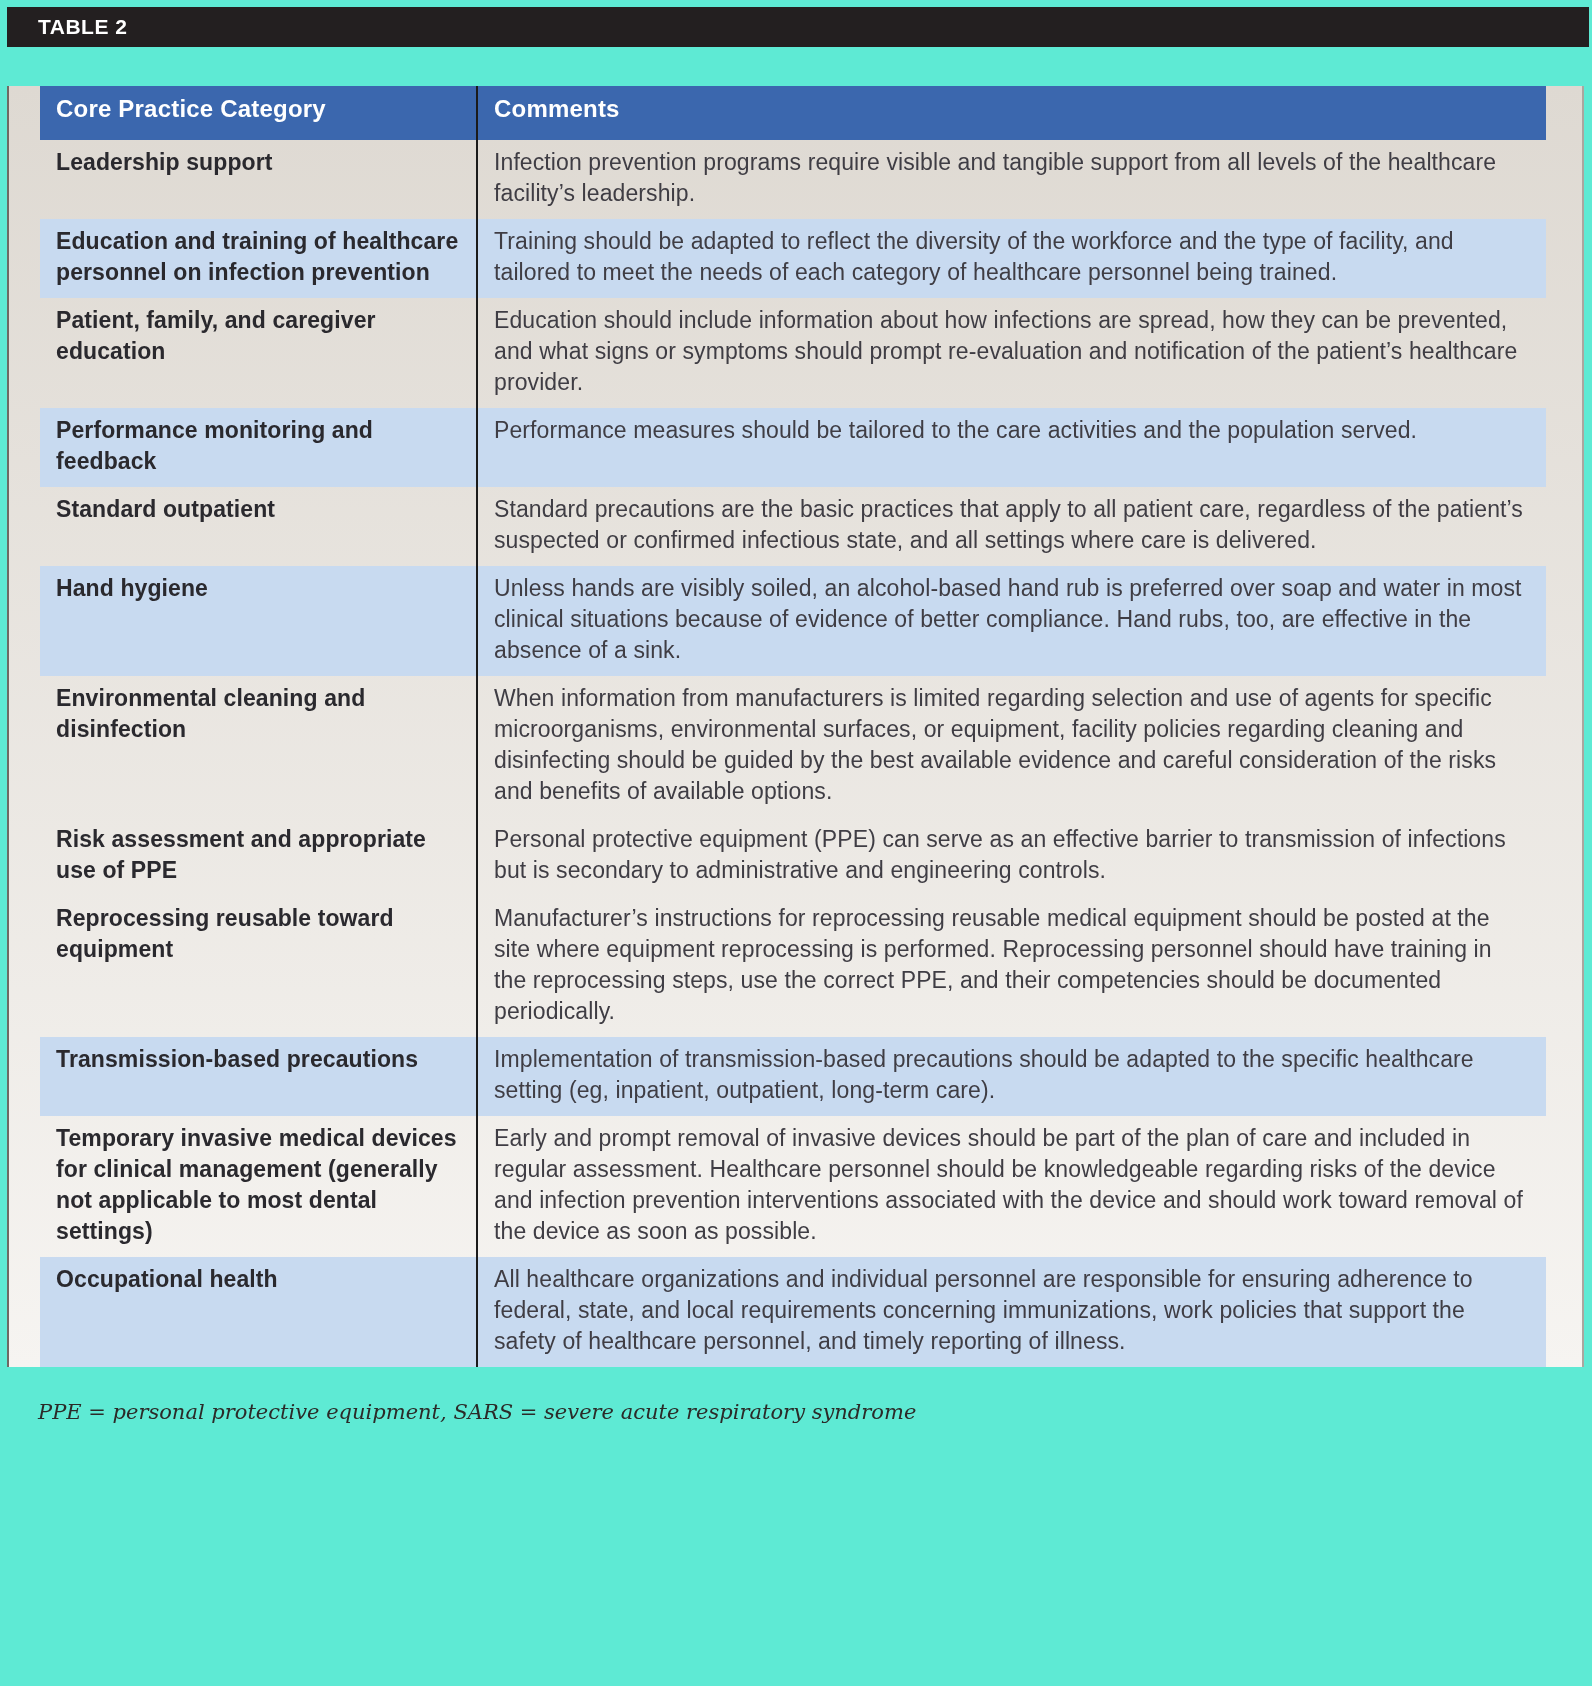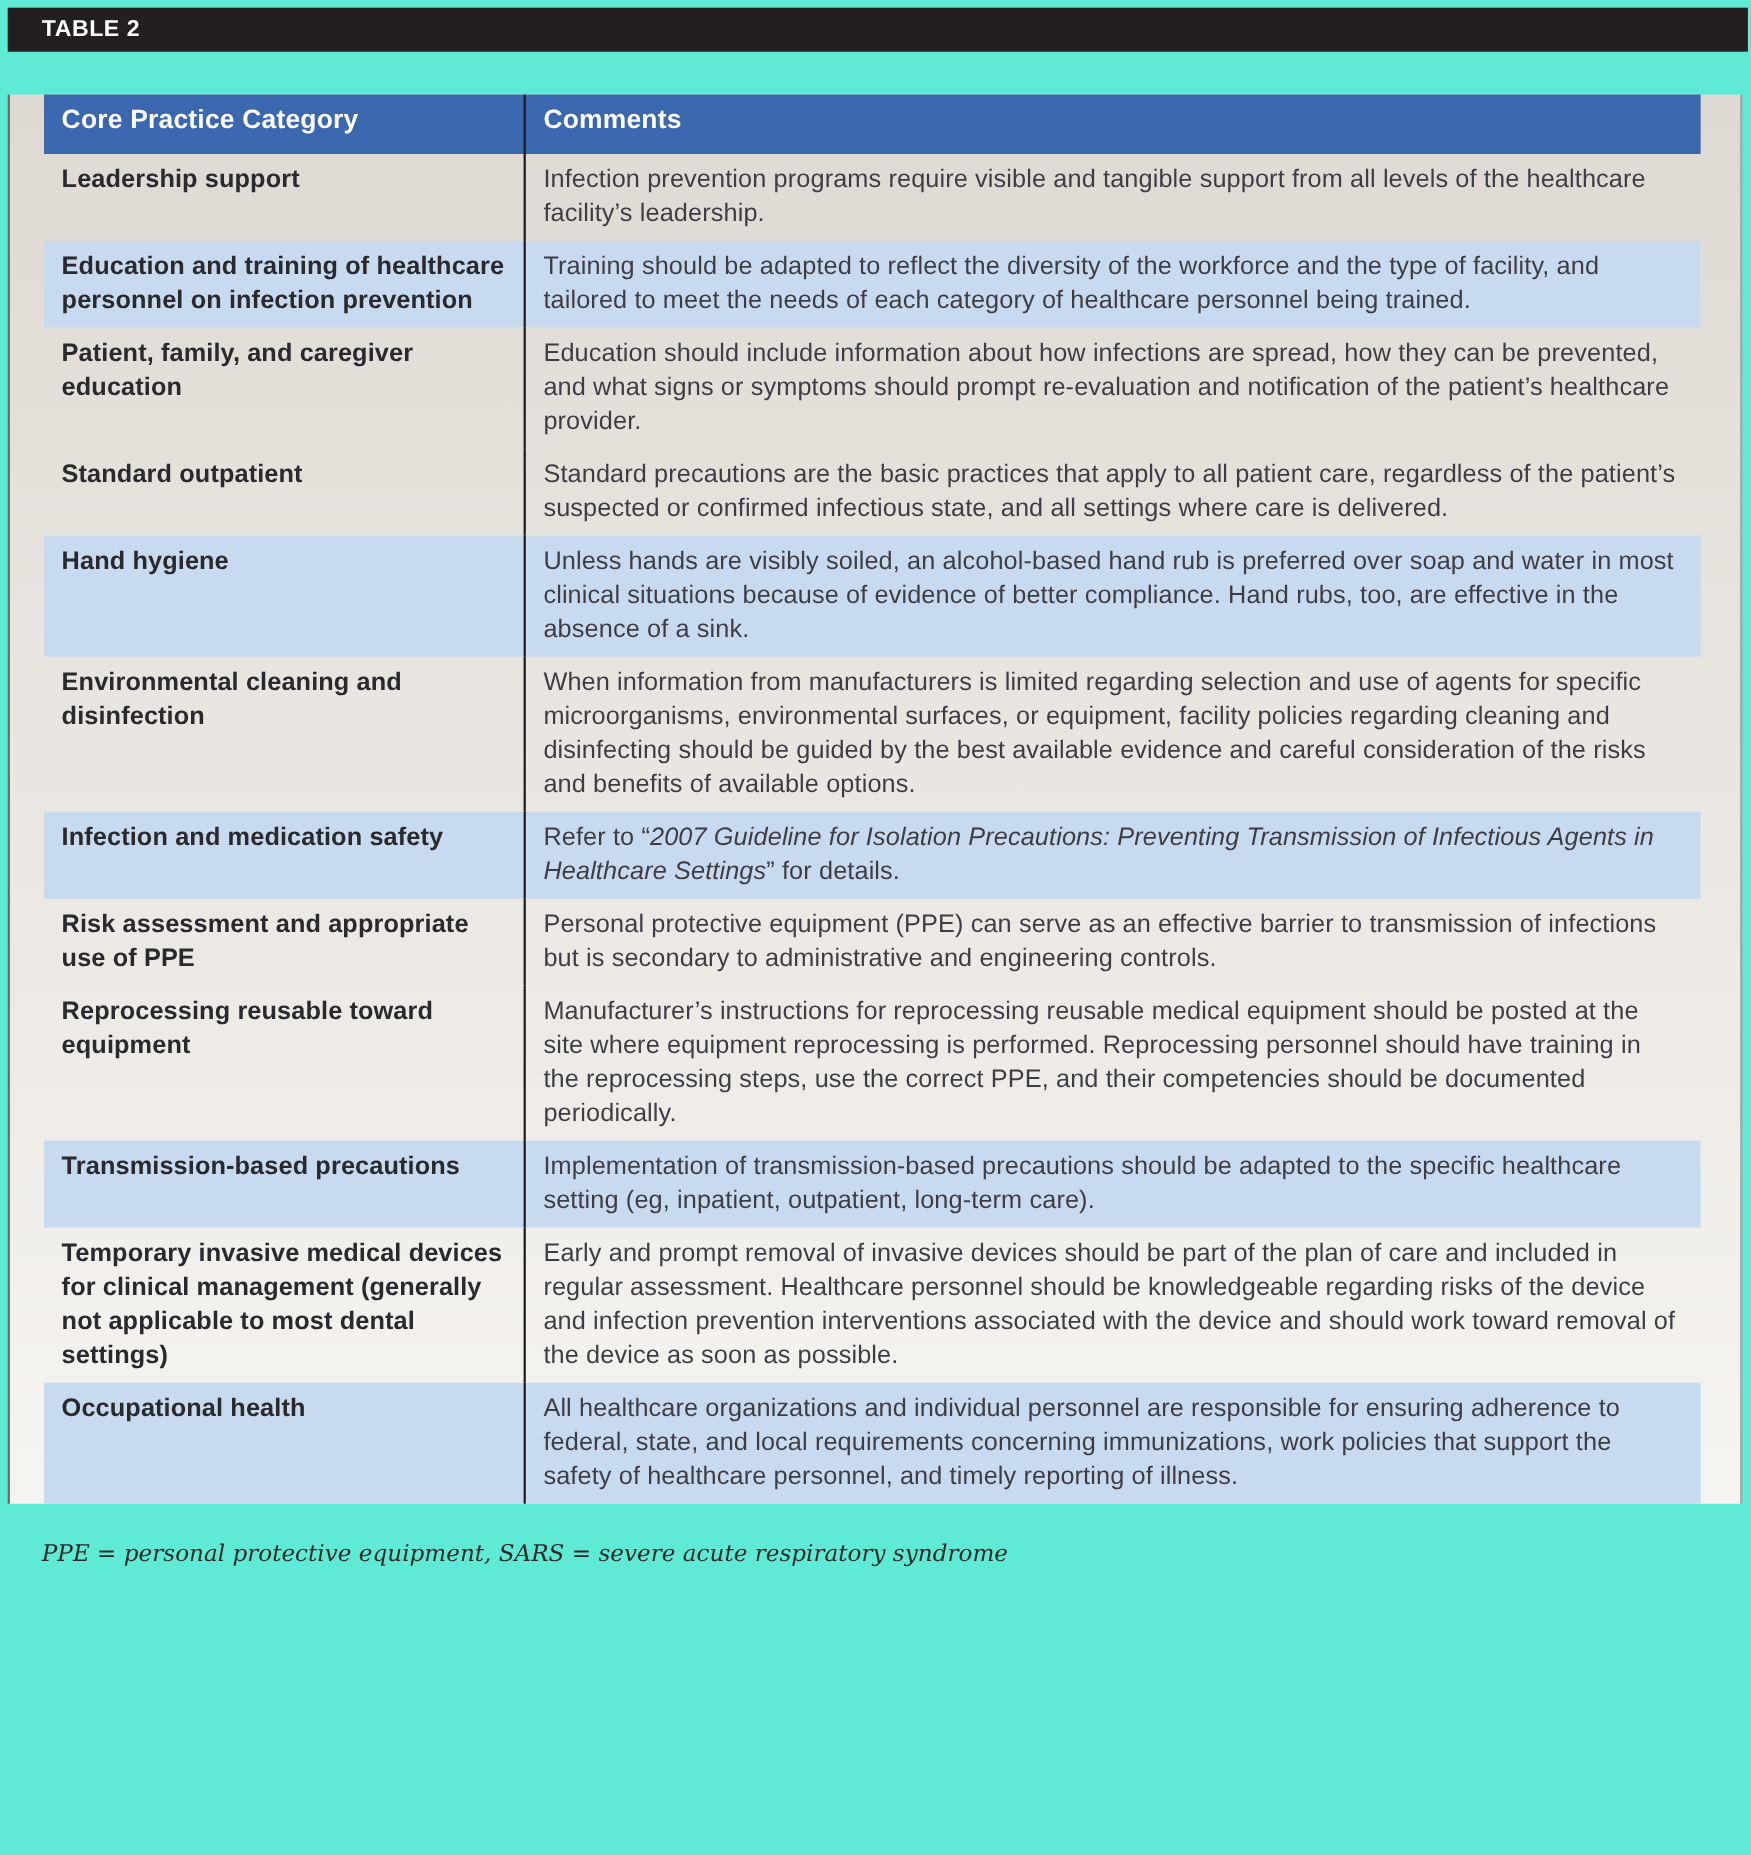--- a/index.html
+++ b/index.html
@@ -109,35 +109,35 @@
             <td class="comment"><span>Infection prevention programs require visible and tangible support from all levels of the healthcare facility’s leadership.</span></td>
           </tr>
           <tr class="shaded">
             <td class="cat">Education and training of healthcare personnel on infection prevention</td>
             <td class="comment"><span>Training should be adapted to reflect the diversity of the workforce and the type of facility, and tailored to meet the needs of each category of healthcare personnel being trained.</span></td>
           </tr>
           <tr>
             <td class="cat">Patient, family, and caregiver education</td>
             <td class="comment"><span>Education should include information about how infections are spread, how they can be prevented, and what signs or symptoms should prompt re-evaluation and notification of the patient’s healthcare provider.</span></td>
           </tr>
+          <tr class="shaded">
+            <td class="cat">Performance monitoring and feedback</td>
+            <td class="comment"><span>Performance measures should be tailored to the care activities and the population served.</span></td>
+          </tr>
           <tr>
             <td class="cat">Standard outpatient</td>
             <td class="comment"><span>Standard precautions are the basic practices that apply to all patient care, regardless of the patient’s suspected or confirmed infectious state, and all settings where care is delivered.</span></td>
           </tr>
           <tr class="shaded">
             <td class="cat">Hand hygiene</td>
             <td class="comment"><span>Unless hands are visibly soiled, an alcohol-based hand rub is preferred over soap and water in most clinical situations because of evidence of better compliance. Hand rubs, too, are effective in the absence of a sink.</span></td>
           </tr>
           <tr>
             <td class="cat">Environmental cleaning and disinfection</td>
             <td class="comment"><span>When information from manufacturers is limited regarding selection and use of agents for specific microorganisms, environmental surfaces, or equipment, facility policies regarding cleaning and disinfecting should be guided by the best available evidence and careful consideration of the risks and benefits of available options.</span></td>
-          </tr>
-          <tr class="shaded">
-            <td class="cat">Infection and medication safety</td>
-            <td class="comment"><span>Refer to “</span><span class="italic">2007 Guideline for Isolation Precautions: Preventing Transmission of Infectious Agents in Healthcare Settings</span><span>” for details.</span></td>
           </tr>
           <tr>
             <td class="cat">Risk assessment and appropriate use of PPE</td>
             <td class="comment"><span>Personal protective equipment (PPE) can serve as an effective barrier to transmission of infections but is secondary to administrative and engineering controls.</span></td>
           </tr>
           <tr>
             <td class="cat">Reprocessing reusable toward equipment</td>
             <td class="comment"><span>Manufacturer’s instructions for reprocessing reusable medical equipment should be posted at the site where equipment reprocessing is performed. Reprocessing personnel should have training in the reprocessing steps, use the correct PPE, and their competencies should be documented periodically.</span></td>
           </tr>
           <tr class="shaded">

